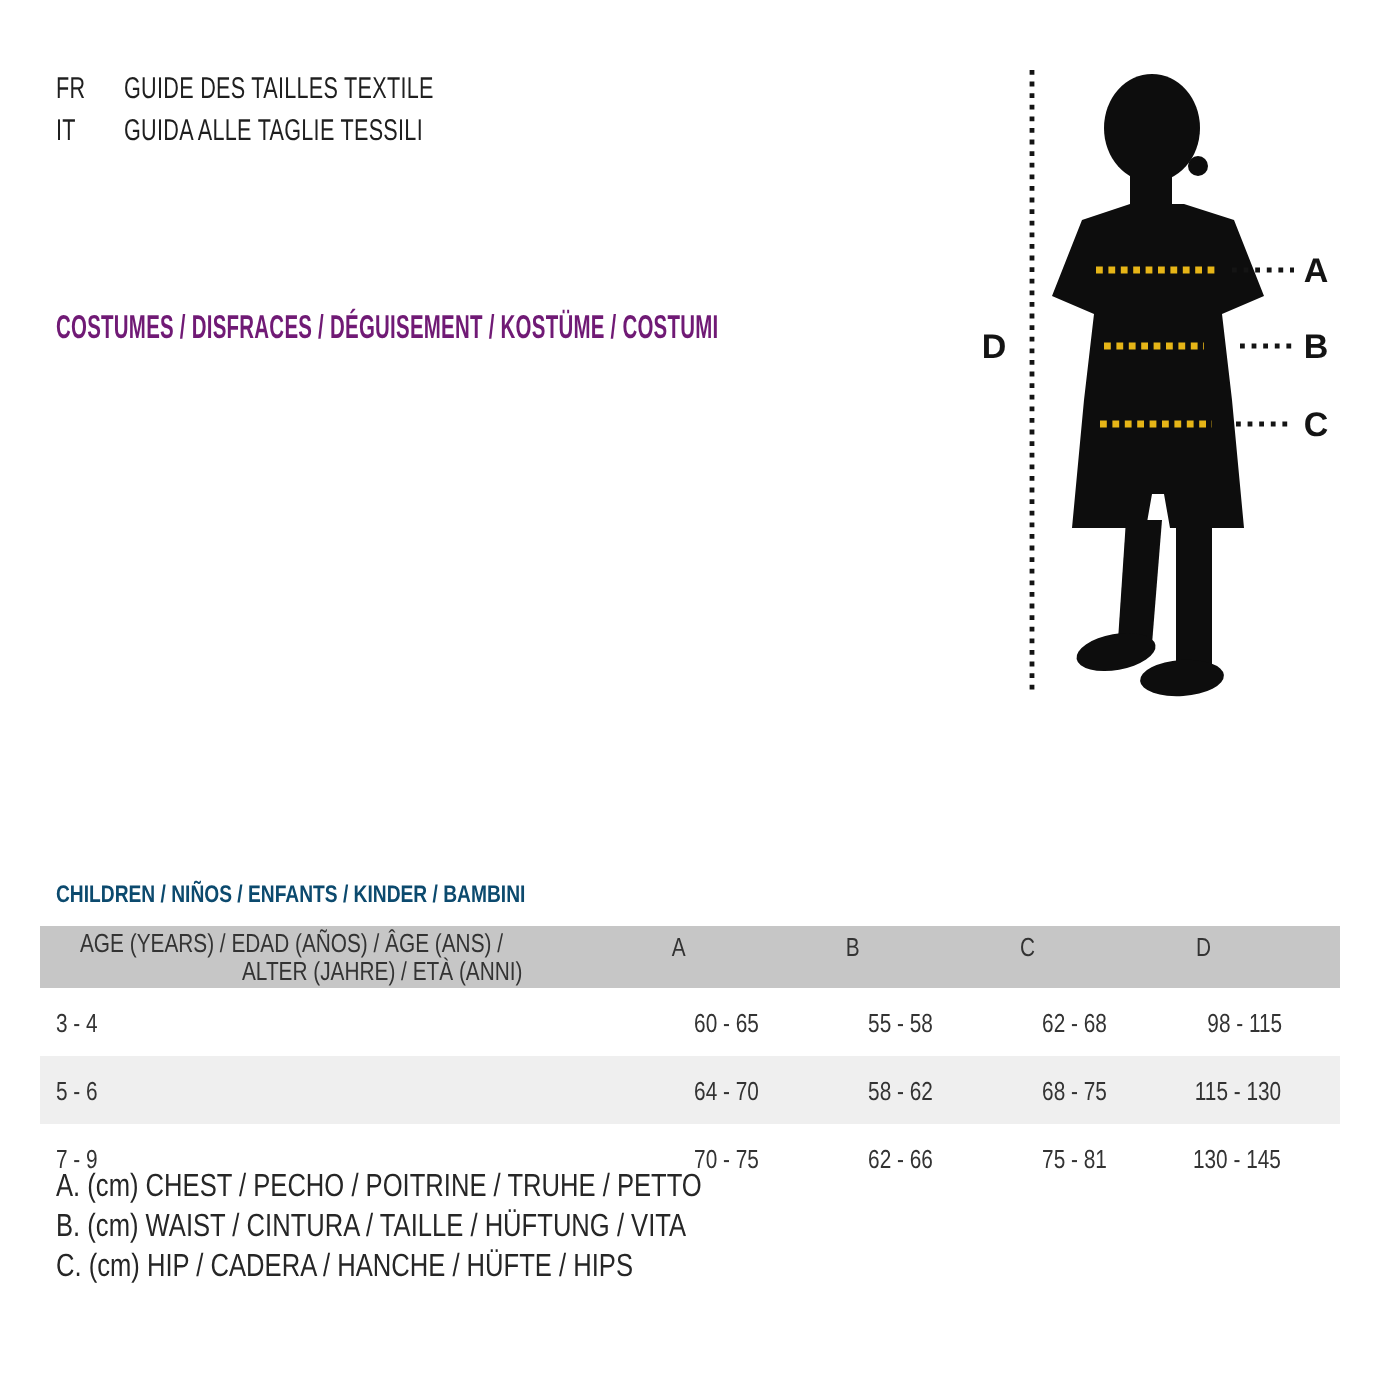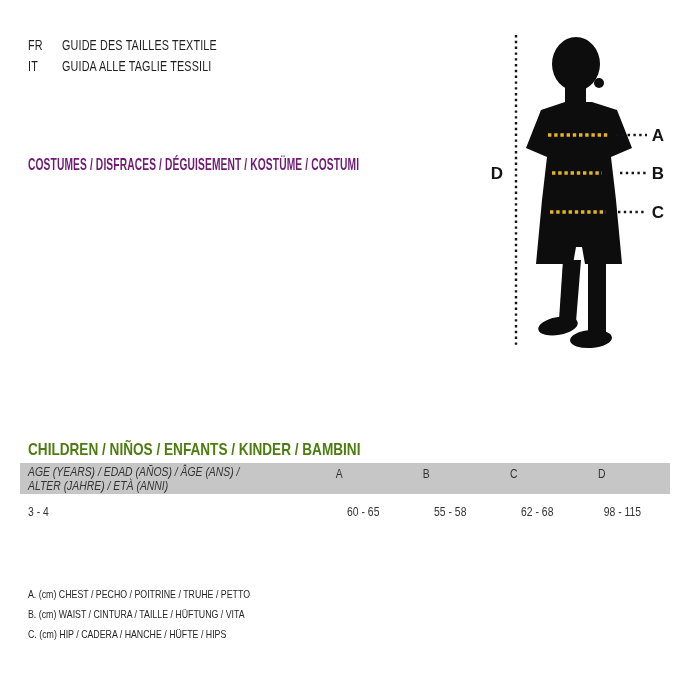--- a/index.html
+++ b/index.html
@@ -14,34 +14,34 @@
   .sxc  { display:inline-block; transform:scaleX(0.80); transform-origin:50% 50%; white-space:nowrap; }
   .sxt  { display:inline-block; transform:scaleX(0.62); transform-origin:0 50%; white-space:nowrap; }
 
   .top { position:absolute; left:28px; top:34px; }
   .lang-row { display:flex; height:21px; align-items:center; font-size:15px; letter-spacing:.2px; }
   .lang-row .code { width:34px; flex:0 0 34px; }
   .category { position:absolute; left:28px; top:155px; font-size:16.5px; font-weight:700; letter-spacing:.2px; color:#701a75; }
 
   .figure { position:absolute; left:480px; top:20px; width:220px; height:330px; }
 
-  .section-title { position:absolute; left:28px; top:440px; font-size:17px; color:#4d7c0f; }
+  .section-title { position:absolute; left:28px; top:440px; font-size:12px; color:#0c4a6e; }
 
   .size-table { position:absolute; left:20px; top:463px; width:650px; border-collapse:collapse; table-layout:fixed; font-size:13px; color:#333; }
   .size-table th, .size-table td { font-weight:400; vertical-align:middle; overflow:hidden; }
   .size-table thead th { background:#c6c6c6; height:31px; }
-  .size-table th.age-col { text-align:left; padding-left:8px; line-height:14px;font-style:italic; }
+  .size-table th.age-col { text-align:right; padding-left:20px; line-height:14px; }
   .size-table th.val-col { text-align:center; vertical-align:top; padding-top:3px; }
   .size-table th.val-col:last-child, .size-table td.val:last-child { padding-right:24px; }
   .size-table tbody td { height:34px; }
   .size-table td.age { text-align:left; padding-left:8px; }
   .size-table td.val { text-align:right; }
   .size-table tbody tr:nth-child(even) { background:#efefef; }
 
-  .legend { position:absolute; left:28px; top:584px; font-size:11px; color:#262626; }
+  .legend { position:absolute; left:28px; top:584px; font-size:16px; color:#262626; }
   .legend-line { height:20px; line-height:20px; }
 
   svg text { font-family:"Liberation Sans", sans-serif; font-weight:700; fill:#141414; }
 </style>
 </head>
 <body>
 
 <div class="page">
 
   <div class="top">
@@ -115,20 +115,34 @@
       </tr>
     </thead>
     <tbody>
       <tr>
         <td class="age"><span class="sx80">3 - 4</span></td>
         <td class="val"><span class="sxc">60 - 65</span></td>
         <td class="val"><span class="sxc">55 - 58</span></td>
         <td class="val"><span class="sxc">62 - 68</span></td>
         <td class="val"><span class="sxc">98 - 115</span></td>
       </tr>
+      <tr>
+        <td class="age"><span class="sx80">5 - 6</span></td>
+        <td class="val"><span class="sxc">64 - 70</span></td>
+        <td class="val"><span class="sxc">58 - 62</span></td>
+        <td class="val"><span class="sxc">68 - 75</span></td>
+        <td class="val"><span class="sxc">115 - 130</span></td>
+      </tr>
+      <tr>
+        <td class="age"><span class="sx80">7 - 9</span></td>
+        <td class="val"><span class="sxc">70 - 75</span></td>
+        <td class="val"><span class="sxc">62 - 66</span></td>
+        <td class="val"><span class="sxc">75 - 81</span></td>
+        <td class="val"><span class="sxc">130 - 145</span></td>
+      </tr>
     </tbody>
   </table>
 
   <div class="legend">
     <div class="legend-line"><span class="sx80">A. (cm) CHEST / PECHO / POITRINE / TRUHE / PETTO</span></div>
     <div class="legend-line"><span class="sx80">B. (cm) WAIST / CINTURA / TAILLE / HÜFTUNG / VITA</span></div>
     <div class="legend-line"><span class="sx80">C. (cm) HIP / CADERA / HANCHE / HÜFTE / HIPS</span></div>
   </div>
 
 </div>

